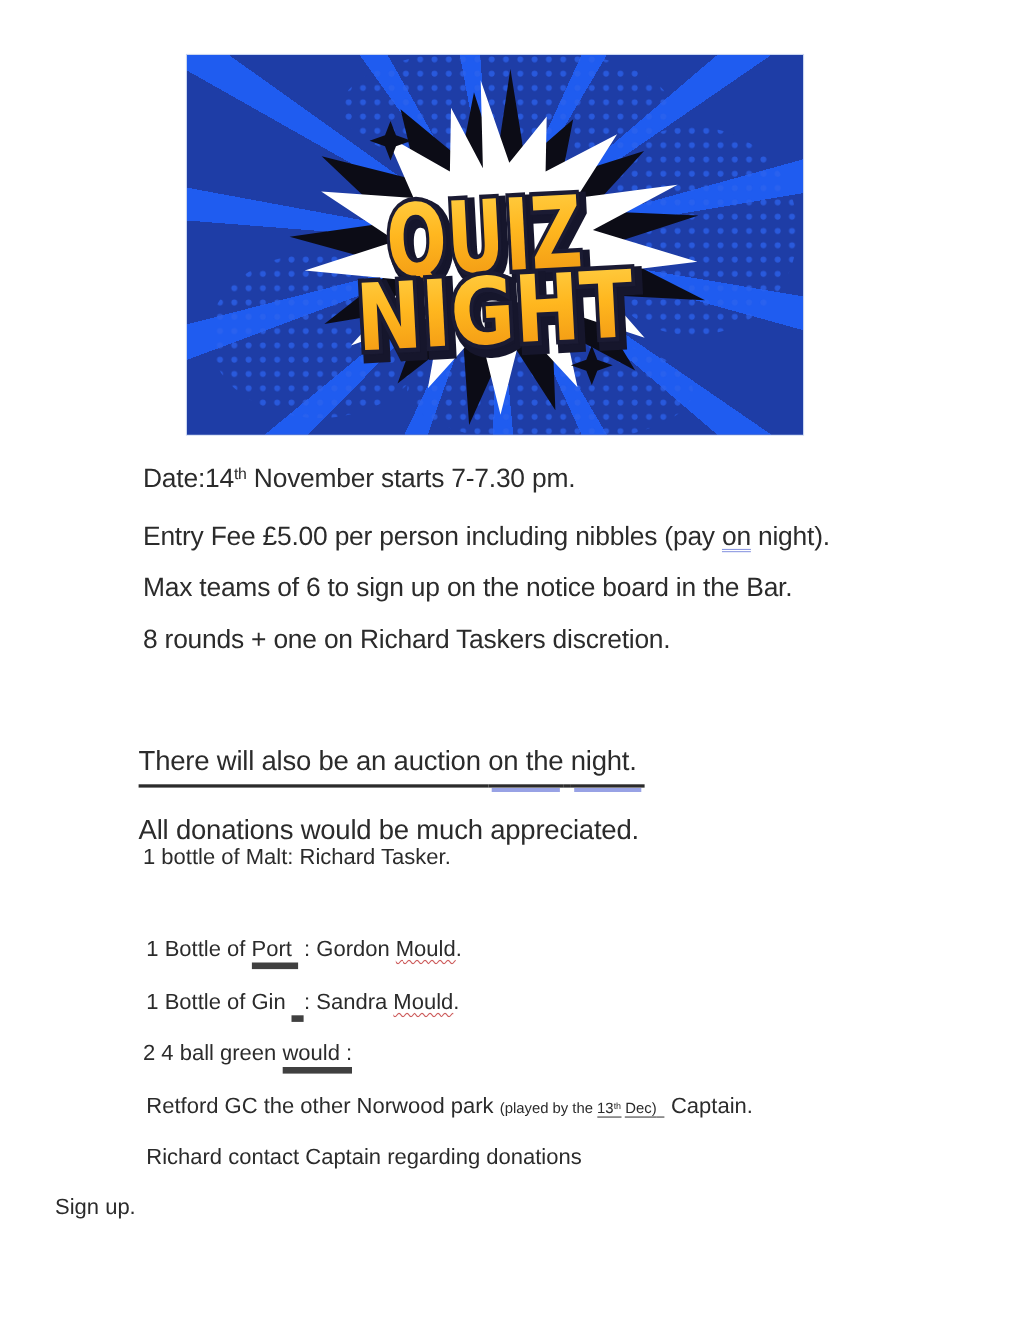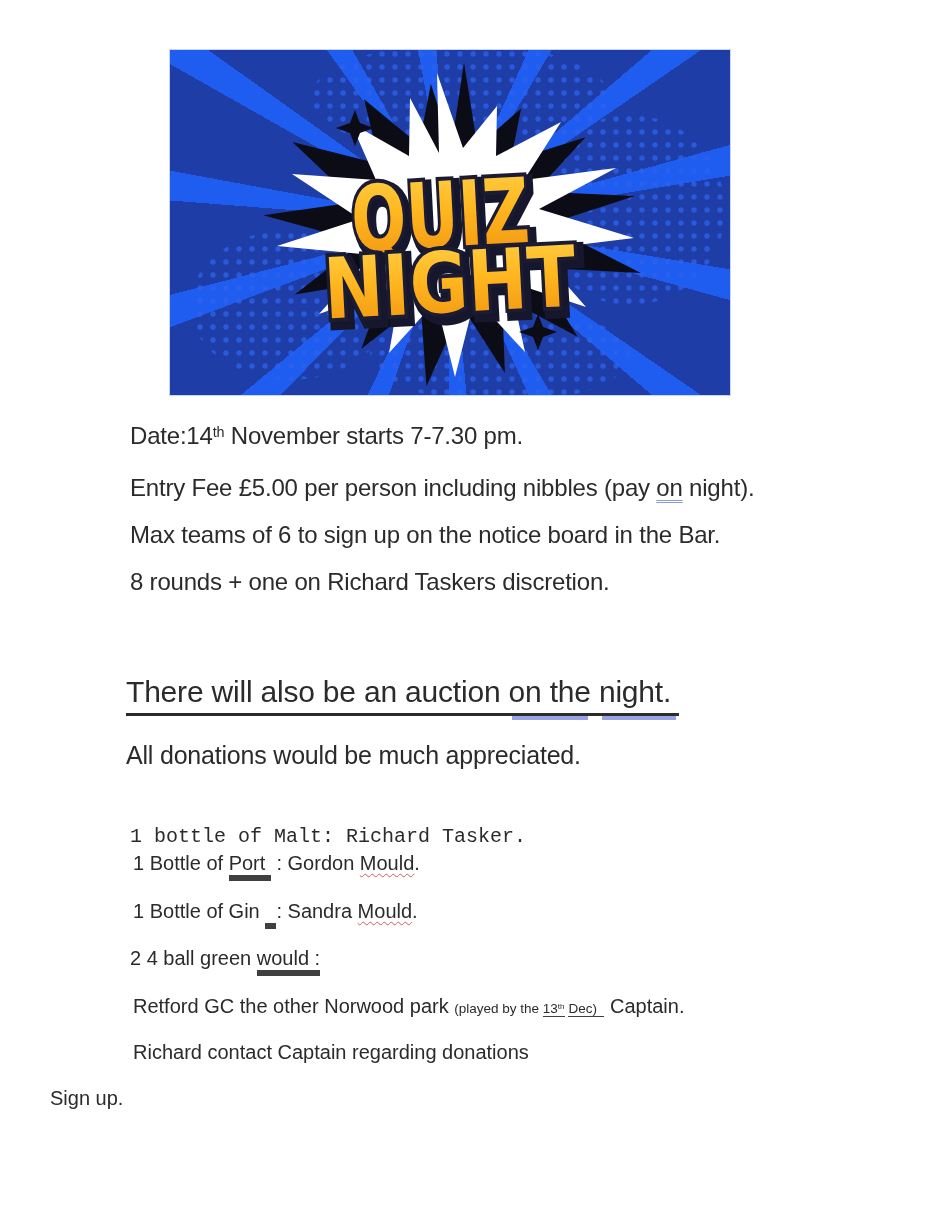--- a/index.html
+++ b/index.html
@@ -27,21 +27,21 @@
   }
   .banner svg { display: block; width: 100%; height: 100%; }
   .banner-word {
     font-family: "DejaVu Sans", sans-serif;
     font-weight: bold;
   }
 
   
   .body-line  { font-size: 24px; line-height: 28px; letter-spacing: -0.2px; }
   .list-line  { font-size: 20px; line-height: 24px; letter-spacing: 0; }
-  .heading    { font-size: 30px; line-height: 34px; letter-spacing: -0.2px; }
+  .heading    { font-size: 25px; line-height: 34px; letter-spacing: -0.2px; }
   .subheading { font-size: 25px; line-height: 34px; letter-spacing: -0.2px; }
 
   sup.sp { font-size: 0.6em; vertical-align: 0.5em; line-height: 0; }
 
   
   .hseg {
     display: inline-block;
     white-space: pre;
     border-bottom: 3px solid #2b2b2b;
     padding-bottom: 4px;
@@ -126,21 +126,21 @@
   </div>
 
   <div class="abs heading" style="left:126px; top:675px;">
     <span class="hseg">There will also be an auction </span><span class="hseg mark">on the</span><span class="hseg"> </span><span class="hseg mark">night.&nbsp;</span>
   </div>
 
   <div class="abs subheading" style="left:126px; top:738px;">
     <span>All donations would be much appreciated.</span>
   </div>
 
-  <div class="abs list-line" style="left:130px; top:825px;font-family:Liberation Mono, monospace;">
+  <div class="abs list-line" style="left:130px; top:767px;">
     <span>1 bottle of Malt: Richard Tasker.</span>
   </div>
 
   <div class="abs list-line" style="left:133px; top:851px;">
     <span>1 Bottle of </span><span class="u-blue">Port&nbsp;</span><span>&nbsp;: Gordon </span><span class="u-red">Mould</span><span>.</span>
   </div>
 
   <div class="abs list-line" style="left:133px; top:899px;">
     <span>1 Bottle of Gin </span><span class="u-blue">&nbsp;&nbsp;</span><span>: Sandra </span><span class="u-red">Mould</span><span>.</span>
   </div>

